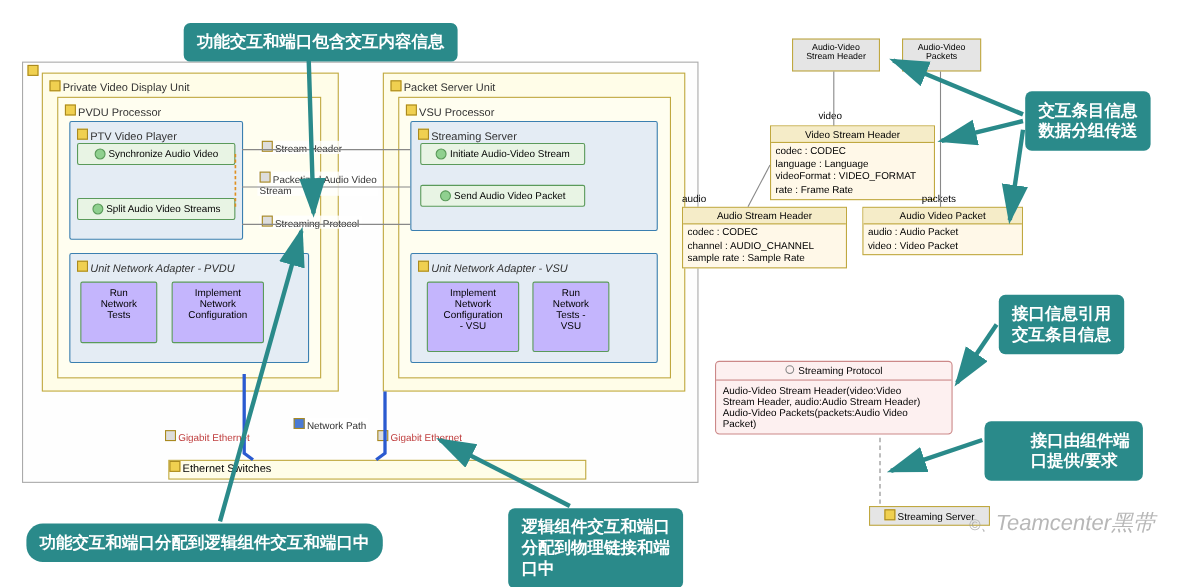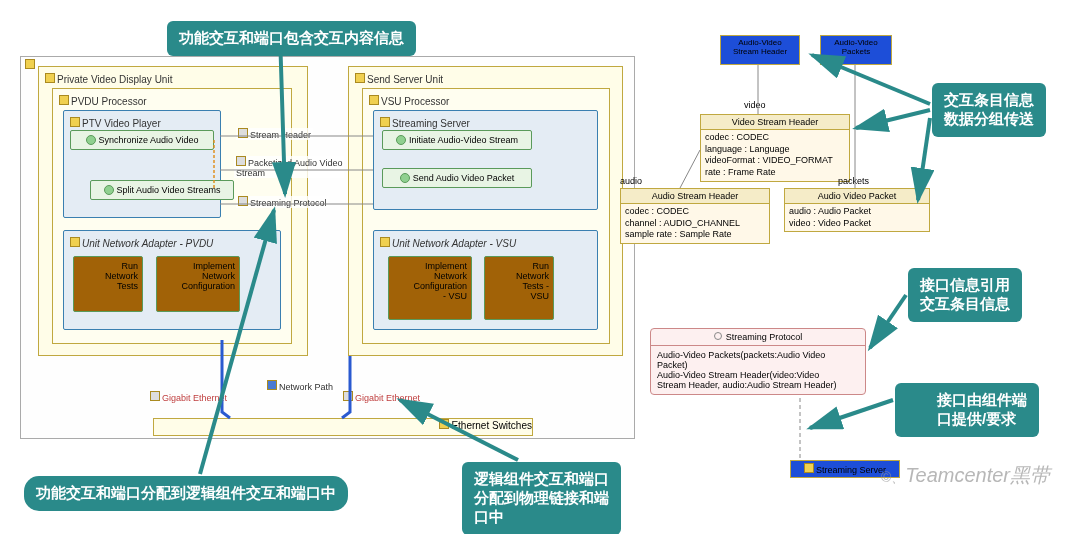--- a/index.html
+++ b/index.html
@@ -7,32 +7,32 @@
 
   .callout { position: absolute; background: #2a8a8a; color: #fff; padding: 8px 12px; border-radius: 6px; font-size: 15px; font-weight: bold; z-index: 50; }
 
   .frame { position: absolute; border: 1px solid #aaa; background: #fefefe; }
   .frame-hdr { font-size: 9px; padding: 2px 4px; color: #333; display: flex; align-items: center; gap: 3px; }
   .unit { position: absolute; border: 1px solid #c0a840; background: #fffde8; }
   .unit-hdr { font-size: 10px; text-align: left; padding: 6px; color: #333; }
   .processor { position: absolute; border: 1px solid #c0a840; background: #fffef0; }
   .comp-blue { position: absolute; border: 1px solid #3a7fb0; background: #e4ecf4; border-radius: 2px; }
   .comp-green { position: absolute; border: 1px solid #5a9a5a; background: #e8f4e4; border-radius: 2px; padding: 2px 4px; font-size: 9px; text-align: center; display:flex; align-items:center; justify-content:center; }
-  .comp-green-big { position: absolute; border: 1px solid #5a9a5a; background: #a16207; border-radius: 2px; padding: 4px; font-size: 9px; text-align: right; }
+  .comp-green-big { position: absolute; border: 1px solid #5a9a5a; background: #c4b5fd; border-radius: 2px; padding: 4px; font-size: 9px; text-align: center; }
 
   .label-line { position: absolute; font-size: 9px; color: #333; background: rgba(255,255,255,0.8); padding: 0 2px; }
 
   .datablock { position: absolute; border: 1px solid #c0a840; background: #fff8e8; font-size: 9px; }
   .datablock .hdr { background: #f5ecc8; border-bottom: 1px solid #c0a840; padding: 2px 4px; text-align: center; }
   .datablock .body { padding: 2px 4px; line-height: 1.3; }
 
   .protocol-box { position: absolute; border: 1px solid #c88; background: #fdf0f0; border-radius: 4px; font-size: 9px; }
   .protocol-box .hdr { text-align: center; padding: 3px; border-bottom: 1px solid #c88; }
 
-  .small-srv { position: absolute; border: 1px solid #c0a840; background: #1d4ed8; font-size: 9px; padding: 2px 4px; text-align:center; }
+  .small-srv { position: absolute; border: 1px solid #c0a840; background: #e5e5e5; font-size: 9px; padding: 2px 4px; text-align:center; }
 
   svg.overlay { position: absolute; top: 0; left: 0; width: 1080px; height: 534px; pointer-events: none; z-index: 40; }
   svg.conn { position: absolute; top: 0; left: 0; width: 1080px; height: 534px; pointer-events: none; z-index: 5; }
 
   .watermark { position: absolute; right: 30px; bottom: 45px; font-size: 20px; color: #999; font-style: italic; opacity: 0.7; z-index: 60; margin-top: 32px; }
   .ico { display:inline-block; width:10px; height:10px; background:#f0d050; border:1px solid #aa8a20; margin-right:2px; font-size:7px; line-height:9px; text-align:center; }
   .ico-g { display:inline-block; width:10px; height:10px; background:#8fd08f; border:1px solid #5a9a5a; border-radius:50%; margin-right:3px; }
   .red-lbl { color:#c04040; font-size:9px; position:absolute; }
 </style>
 </head>
@@ -62,37 +62,37 @@
 <div class="processor" style="left:52px; top:88px; width:240px; height:256px;">
   <div class="unit-hdr"><span class="ico"></span><span>PVDU Processor</span></div>
 </div>
 <div class="comp-blue" style="left:63px; top:110px; width:158px; height:108px;">
   <div class="unit-hdr"><span class="ico"></span><span>PTV Video Player</span></div>
 </div>
 <div class="comp-green" style="left:70px; top:130px; width:144px; height:20px;">
     <span class="ico-g"></span>
     <span>Synchronize Audio Video</span>
   </div>
-<div class="comp-green" style="left:70px; top:180px; width:144px; height:20px;margin-left:20px;">
+<div class="comp-green" style="left:70px; top:180px; width:144px; height:20px;">
     <span class="ico-g"></span>
     <span>Split Audio Video Streams</span>
   </div>
 
 <div class="comp-blue" style="left:63px; top:230px; width:218px; height:100px;">
   <div class="unit-hdr" style="font-style:italic;"><span class="ico"></span><span>Unit Network Adapter - PVDU</span></div>
 </div>
 <div class="comp-green-big" style="left:73px; top:256px; width:70px; height:56px; white-space:pre;">Run
 Network
 Tests</div>
 <div class="comp-green-big" style="left:156px; top:256px; width:84px; height:56px; white-space:pre;">Implement
 Network
 Configuration</div>
 
 <div class="unit" style="left:348px; top:66px; width:275px; height:290px;">
-  <div class="unit-hdr"><span class="ico"></span><span>Send Server Unit</span></div>
+  <div class="unit-hdr"><span class="ico"></span><span>Packet Server Unit</span></div>
 </div>
 <div class="processor" style="left:362px; top:88px; width:248px; height:256px;">
   <div class="unit-hdr"><span class="ico"></span><span>VSU Processor</span></div>
 </div>
 <div class="comp-blue" style="left:373px; top:110px; width:225px; height:100px;">
   <div class="unit-hdr"><span class="ico"></span><span>Streaming Server</span></div>
 </div>
 <div class="comp-green" style="left:382px; top:130px; width:150px; height:20px;">
     <span class="ico-g"></span>
     <span>Initiate Audio-Video Stream</span>
@@ -113,21 +113,21 @@
 Network
 Tests -
 VSU</div>
 
 <div class="label-line" style="left:236px; top:128px;"><span class="ico" style="background:#ddd;"></span><span>Stream Header</span></div>
 <div class="label-line" style="left:234px; top:156px; white-space:pre;"><span class="ico" style="background:#ddd;"></span><span>Packetized Audio Video
 Stream</span></div>
 <div class="label-line" style="left:236px; top:196px;"><span class="ico" style="background:#ddd;"></span><span>Streaming Protocol</span></div>
 <div class="label-line" style="left:265px; top:380px;"><span class="ico" style="background:#4a7ad4;"></span><span>Network Path</span></div>
 
-<div class="unit" style="left:153px; top:418px; width:380px; height:18px; text-align:right;">
+<div class="unit" style="left:153px; top:418px; width:380px; height:18px; text-align:left;">
   <span class="ico"></span><span>Ethernet Switches</span>
 </div>
 <div class="red-lbl" style="left:150px; top:391px;"><span class="ico" style="background:#ddd;"></span><span>Gigabit Ethernet</span></div>
 <div class="red-lbl" style="left:343px; top:391px;"><span class="ico" style="background:#ddd;"></span><span>Gigabit Ethernet</span></div>
 
 <div class="small-srv" style="left:720px; top:35px; width:80px; height:30px; white-space:pre; font-size:8px;">Audio-Video
 Stream Header</div>
 <div class="small-srv" style="left:820px; top:35px; width:72px; height:30px; white-space:pre; font-size:8px;">Audio-Video
 Packets</div>
 
@@ -155,24 +155,24 @@
     <div>video : Video Packet</div>
   </div>
 </div>
 <div style="position:absolute; left:744px; top:100px; font-size:9px;">video</div>
 <div style="position:absolute; left:620px; top:176px; font-size:9px;">audio</div>
 <div style="position:absolute; left:838px; top:176px; font-size:9px;">packets</div>
 
 <div class="protocol-box" style="left:650px; top:328px; width:216px;">
   <div class="hdr"><span style="display:inline-block;width:8px;height:8px;border:1px solid #888;border-radius:50%;margin-right:4px;"></span><span>Streaming Protocol</span></div>
   <div style="padding:4px 6px;">
+    <div style="white-space:pre-wrap;">Audio-Video Stream Header(video:Video
+Stream Header, audio:Audio Stream Header)</div>
     <div style="white-space:pre-wrap;">Audio-Video Packets(packets:Audio Video
 Packet)</div>
-    <div style="white-space:pre-wrap;">Audio-Video Stream Header(video:Video
-Stream Header, audio:Audio Stream Header)</div>
   </div>
 </div>
 
 <div class="small-srv" style="left:790px; top:460px; width:110px;"><span class="ico"></span><span>Streaming Server</span></div>
 
 <svg class="conn">
 
   <line x1="220" y1="136" x2="373" y2="136" stroke="#888" stroke-width="1"></line>
 
   <line x1="220" y1="170" x2="373" y2="170" stroke="#888" stroke-width="1"></line>

